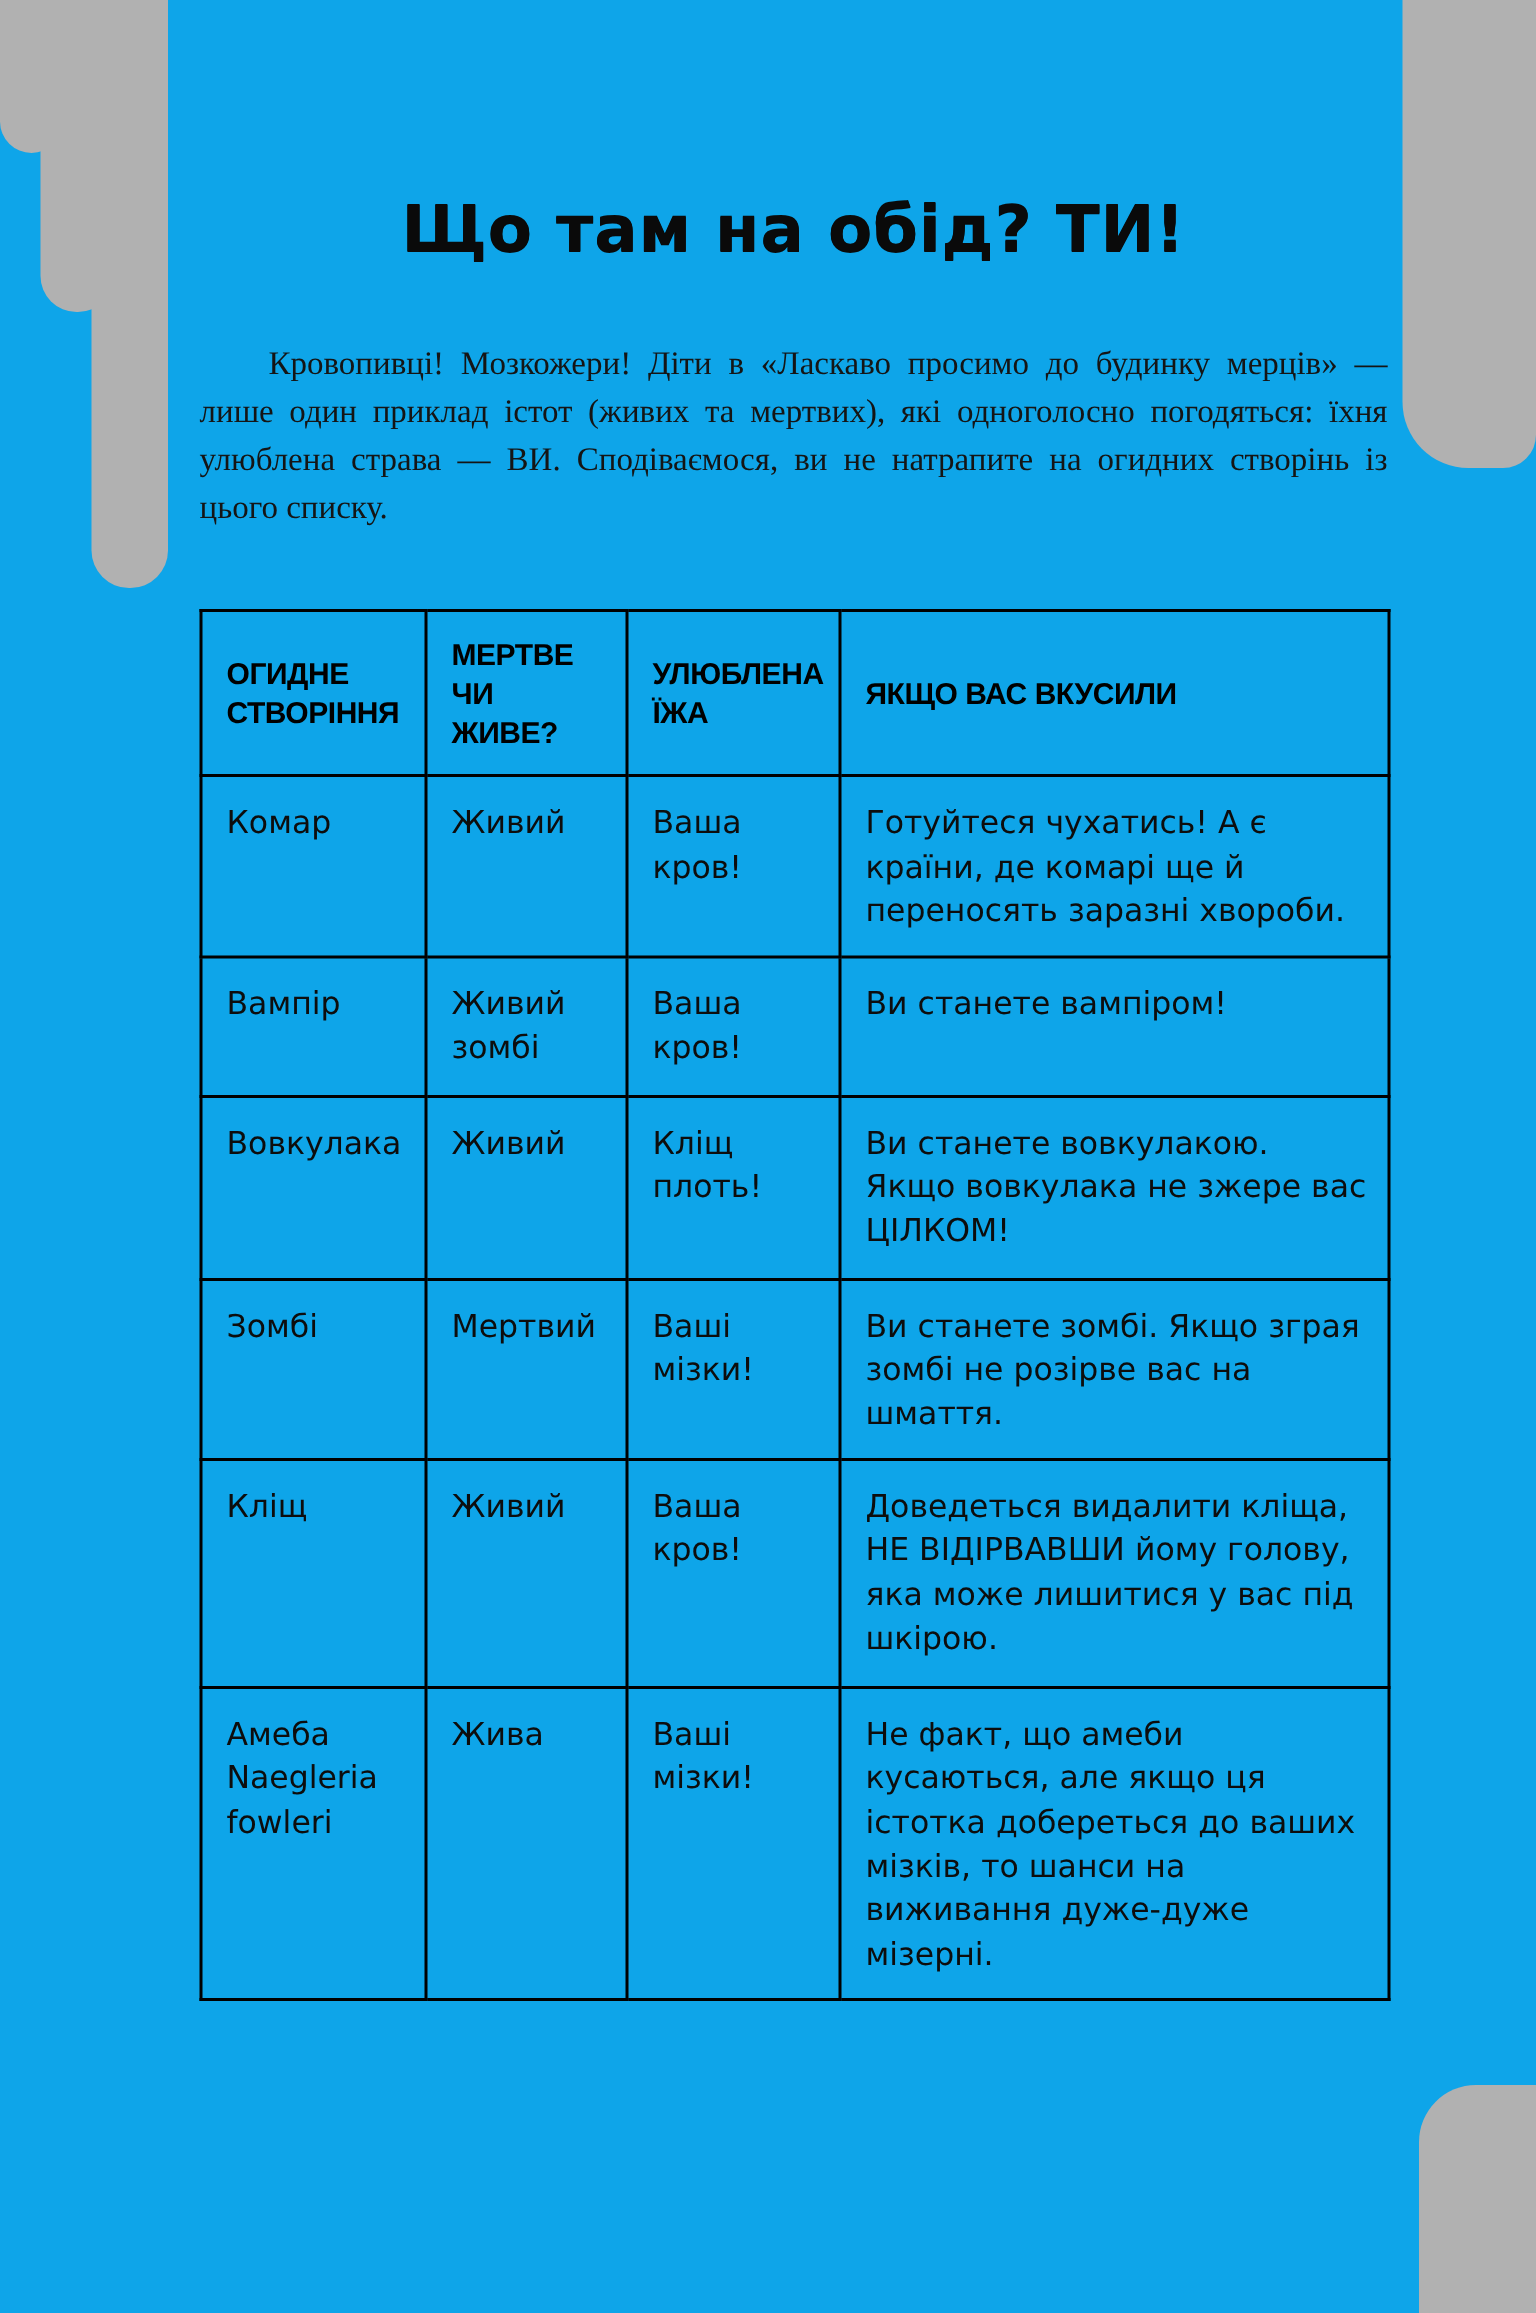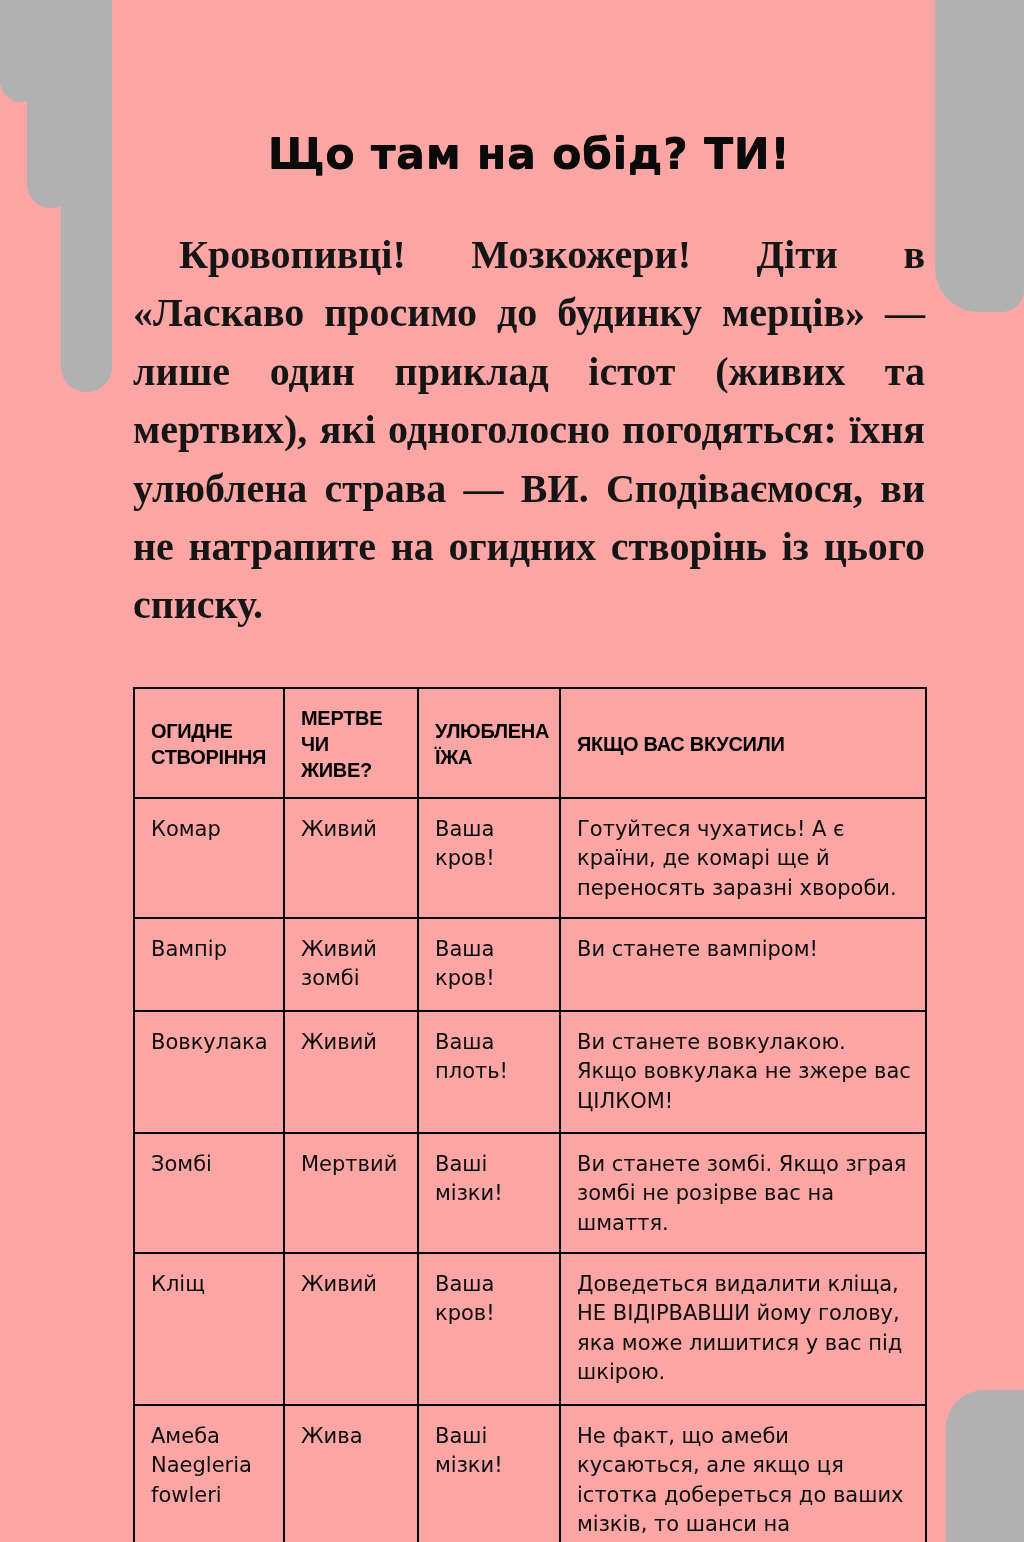--- a/index.html
+++ b/index.html
@@ -1,21 +1,21 @@
 <!DOCTYPE html>
 <html><head>
 <meta charset="utf-8">
 <style>
   * { margin: 0; padding: 0; box-sizing: border-box; }
   html, body { background: #ffffff; }
   .page {
     position: relative;
     width: 1024px;
     height: 1542px;
-    background: #fca5a5;
+    background: #0ea5e9;
     overflow: hidden;
     font-family: "Liberation Serif", serif;
     color: #111111;
     margin: 0 auto;
   }
   
   .drip {
     position: absolute;
     background: #b1b1b1;
   }
@@ -36,27 +36,26 @@
     font-family: "DejaVu Sans", sans-serif;
     font-weight: 900;
     font-size: 43px;
     letter-spacing: 0.5px;
     color: #0a0a0a;
     margin-bottom: 48px;
     text-shadow: 0 1px 0 #0a0a0a;
   }
   .intro {
     font-family: "Liberation Serif", serif;
-    font-size: 40px;
+    font-size: 22px;
     line-height: 1.46;
     text-align: justify;
     text-indent: 46px;
     color: #151515;
     margin-bottom: 52px;
-    font-weight: bold;
   }
   table.creatures {
     border-collapse: collapse;
     width: 792px;
     table-layout: fixed;
     padding-left: 12px;
   }
   table.creatures th,
   table.creatures td {
     border: 2px solid #000000;
@@ -132,21 +131,21 @@
         </tr>
         <tr class="r2">
           <td>Вампір</td>
           <td>Живий зомбі</td>
           <td>Ваша кров!</td>
           <td>Ви станете вампіром!</td>
         </tr>
         <tr class="r3">
           <td>Вовкулака</td>
           <td>Живий</td>
-          <td>Ваша плоть!</td>
+          <td>Кліщ плоть!</td>
           <td>Ви станете вовкулакою. Якщо вовкулака не зжере вас ЦІЛКОМ!</td>
         </tr>
         <tr class="r4">
           <td>Зомбі</td>
           <td>Мертвий</td>
           <td>Ваші мізки!</td>
           <td>Ви станете зомбі. Якщо зграя зомбі не розірве вас на шмаття.</td>
         </tr>
         <tr class="r5">
           <td>Кліщ</td>

